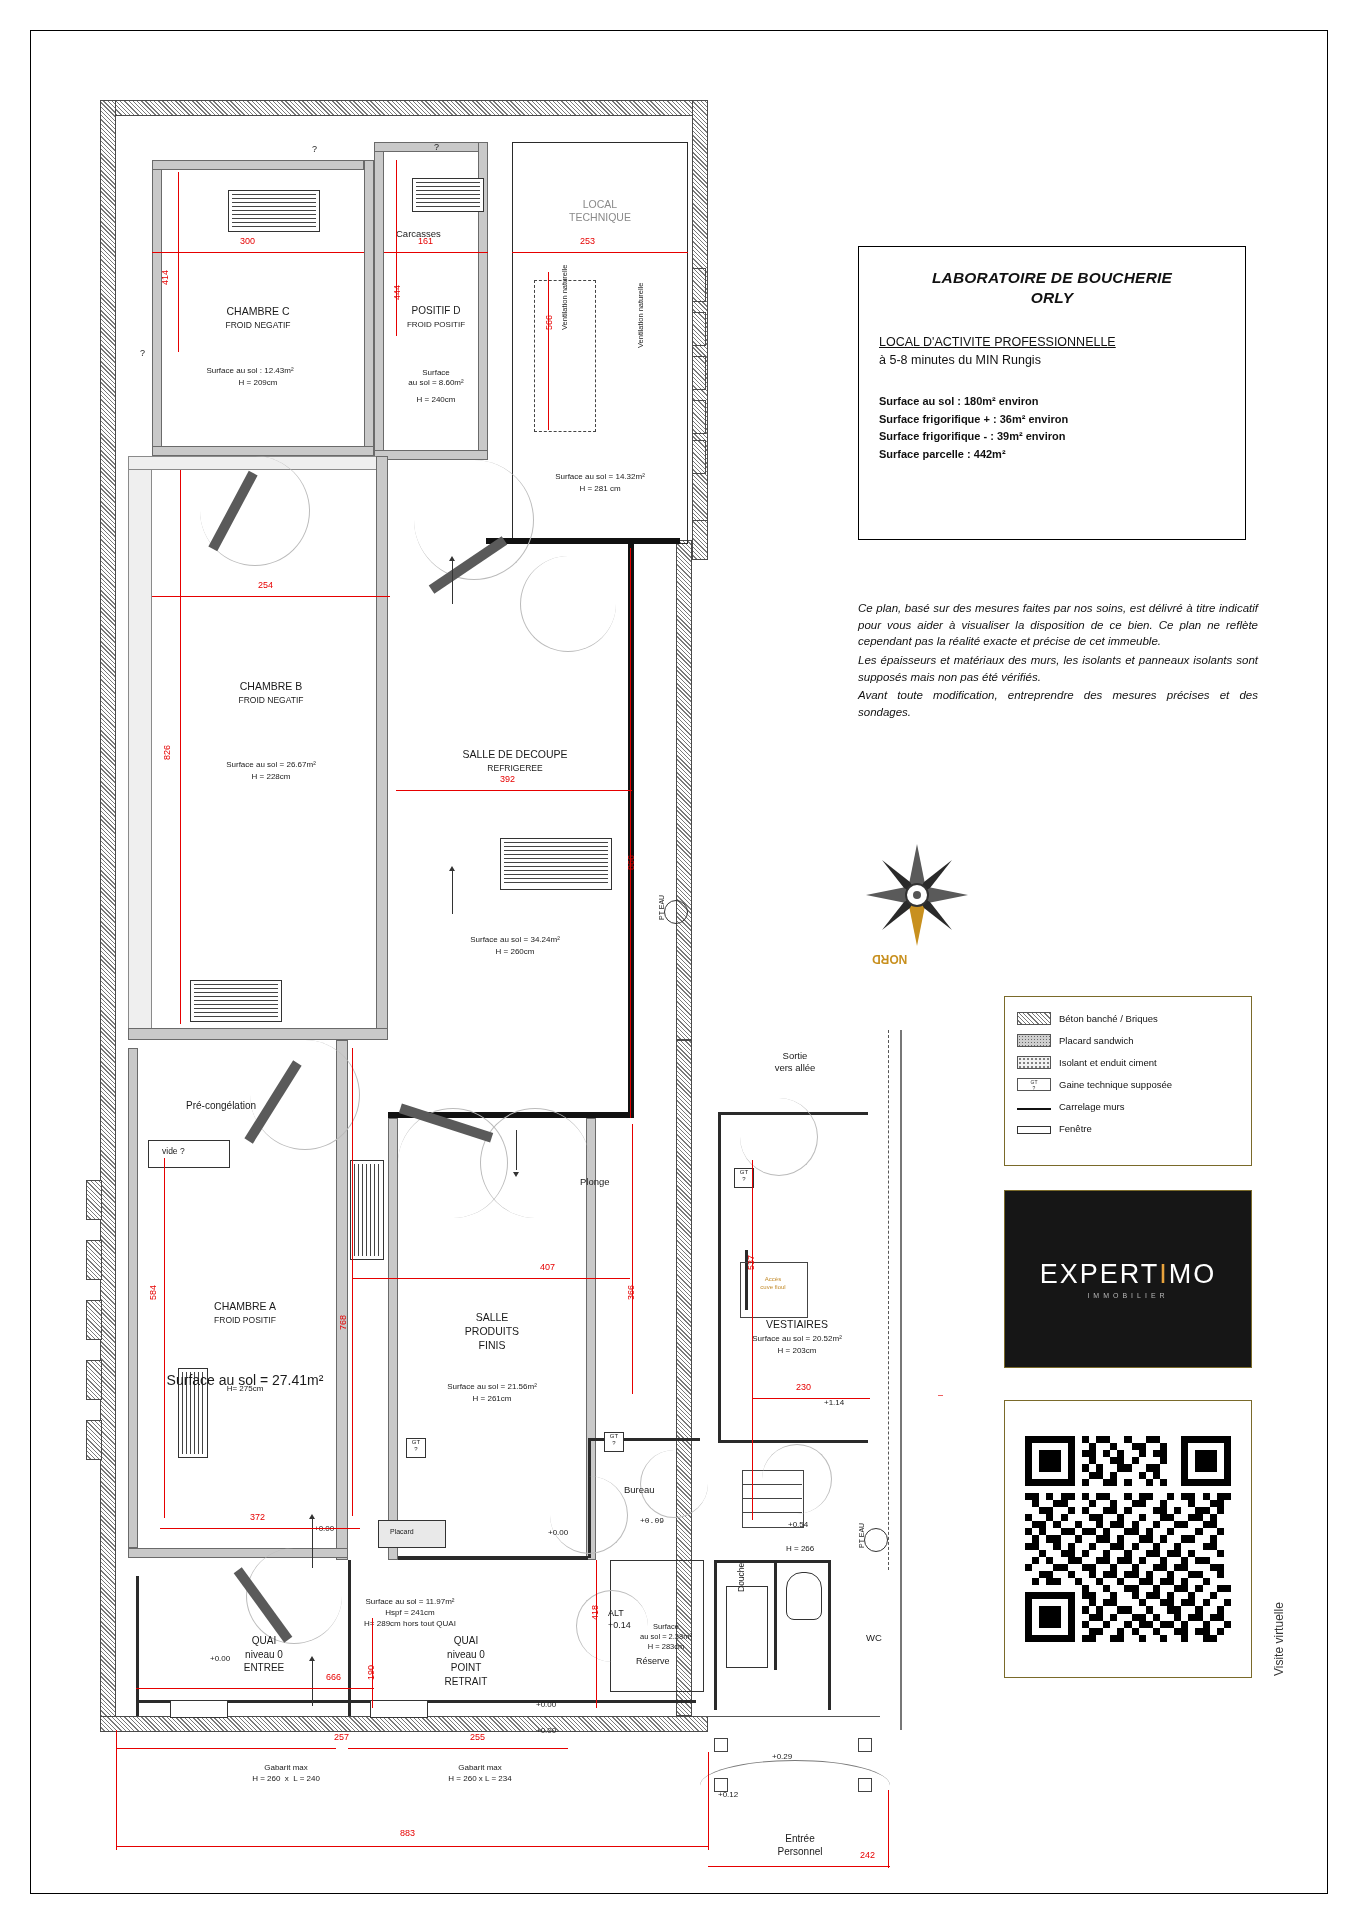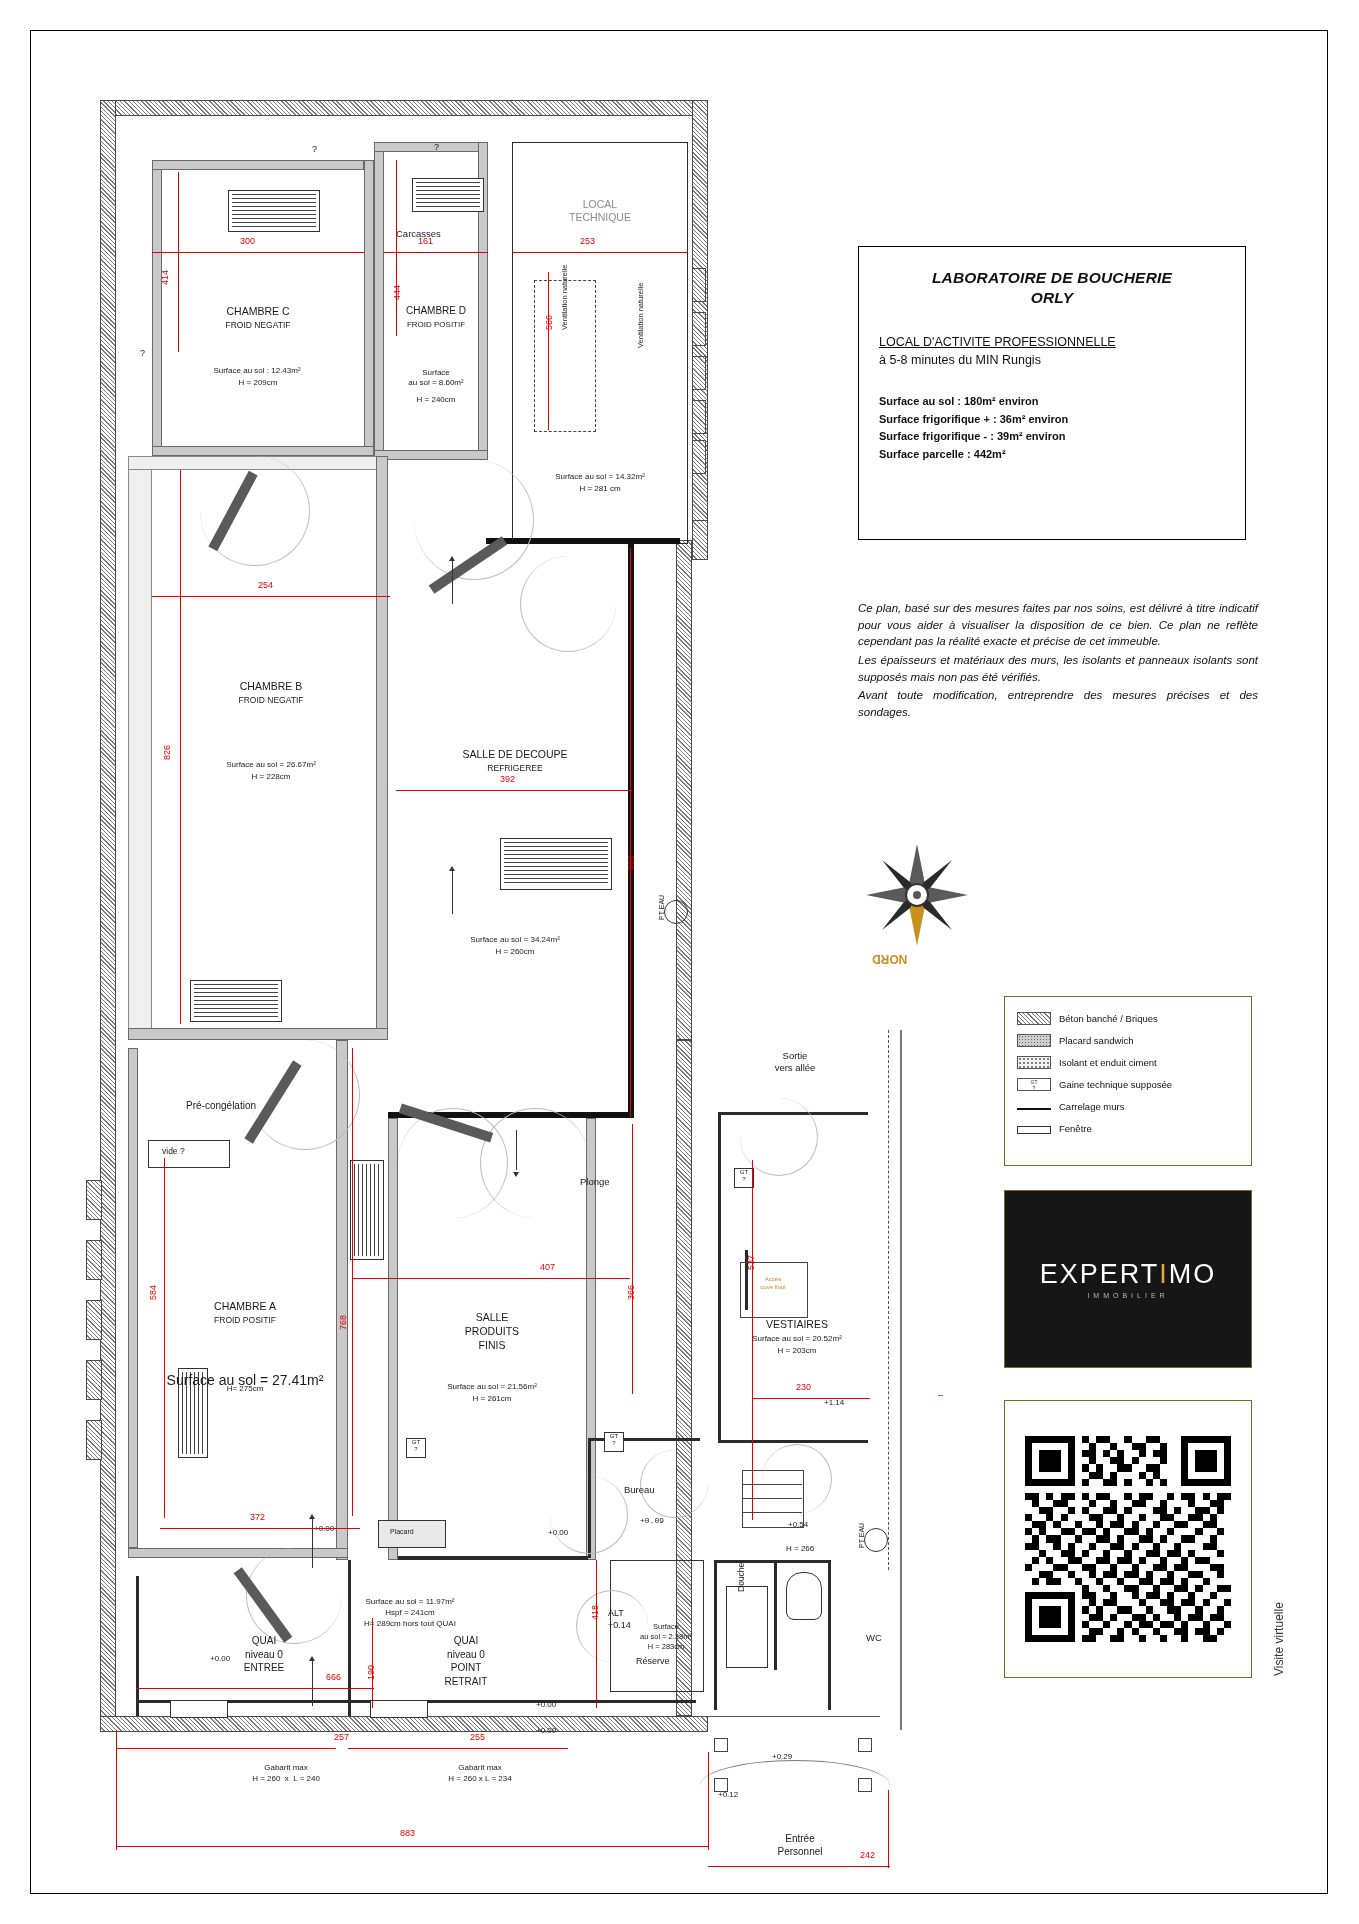--- a/index.html
+++ b/index.html
@@ -187,24 +187,24 @@
   <div class="abs" style="left:864px;top:1528px;width:22px;height:22px;border:1px solid #333;border-radius:50%;"></div>
 
   <div class="abs" style="left:740px;top:1262px;width:66px;height:54px;border:1px solid #444;"></div>
 
   <div class="abs" style="left:378px;top:1520px;width:66px;height:26px;border:1px solid #333;background:#e9e9e9;"></div>
 
   <div class="abs" style="left:148px;top:1140px;width:80px;height:26px;border:1px solid #333;"></div>
 
   <div class="lbl c" style="left:178px;top:305px;width:160px;font-size:10.5px;">CHAMBRE C</div>
   <div class="lbl c" style="left:178px;top:320px;width:160px;font-size:8.5px;">FROID NEGATIF</div>
-  <div class="lbl c" style="left:177px;top:366px;width:160px;font-size:8px;">Surface au sol : 12.43m²</div>
+  <div class="lbl c" style="left:170px;top:366px;width:160px;font-size:8px;">Surface au sol : 12.43m²</div>
   <div class="lbl c" style="left:178px;top:378px;width:160px;font-size:8px;">H = 209cm</div>
 
-  <div class="lbl c" style="left:384px;top:305px;width:104px;font-size:10px;">CHAMBRE D</div>
+  <div class="lbl c" style="left:384px;top:305px;width:104px;font-size:10px;">POSITIF D</div>
   <div class="lbl c" style="left:384px;top:320px;width:104px;font-size:8px;">FROID POSITIF</div>
   <div class="lbl c" style="left:384px;top:368px;width:104px;font-size:8px;">Surface
 au sol = 8.60m²</div>
   <div class="lbl c" style="left:384px;top:395px;width:104px;font-size:8px;">H = 240cm</div>
 
   <div class="lbl c" style="left:528px;top:198px;width:144px;font-size:10.5px;color:#8a8a8a;">LOCAL
 TECHNIQUE</div>
   <div class="lbl c" style="left:508px;top:472px;width:184px;font-size:8px;">Surface au sol = 14.32m²</div>
   <div class="lbl c" style="left:508px;top:484px;width:184px;font-size:8px;">H = 281 cm</div>
 

